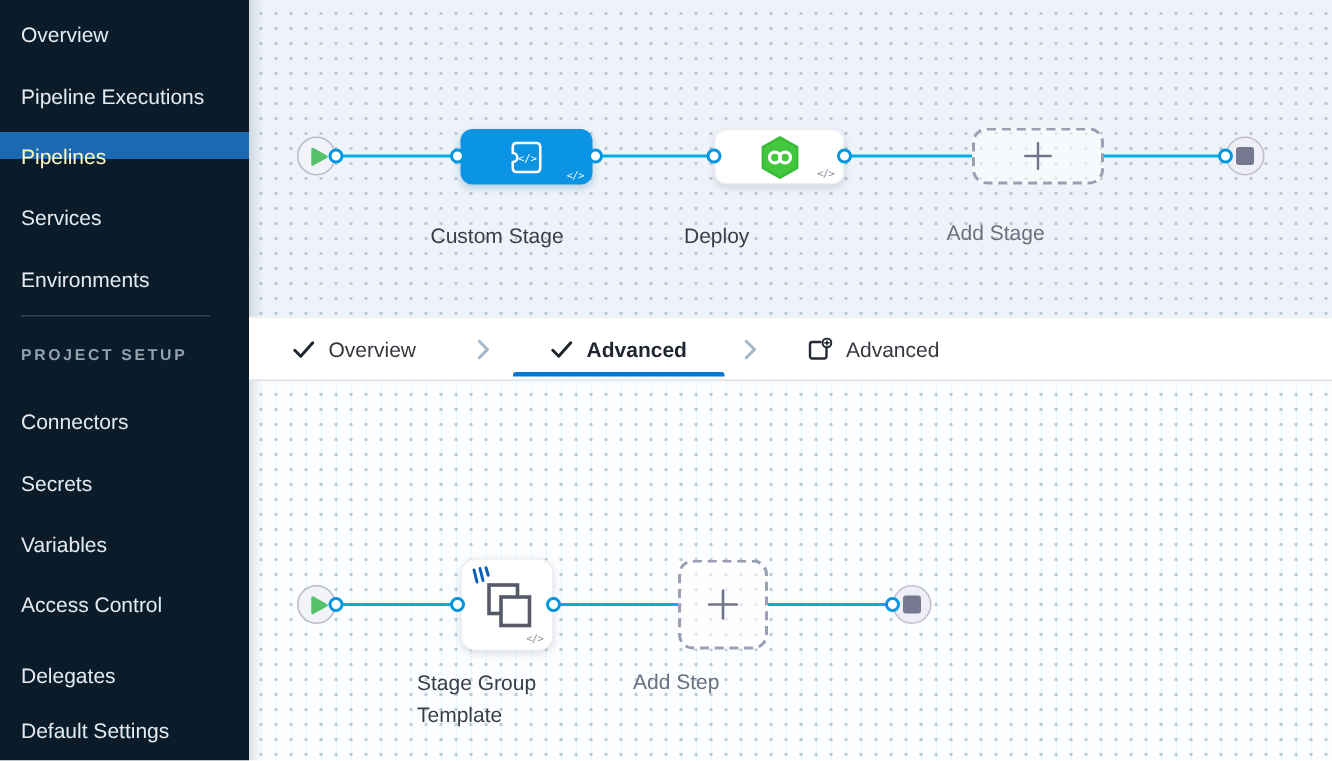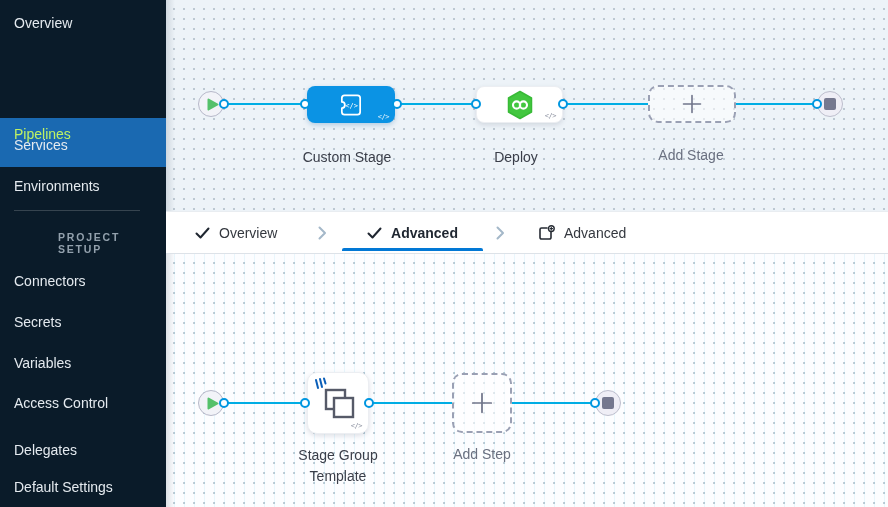--- a/index.html
+++ b/index.html
@@ -3,24 +3,24 @@
 <meta charset="utf-8">
 <style>
   * { margin:0; padding:0; box-sizing:border-box; }
   body { font-family:"Liberation Sans", sans-serif; background:#fff; }
   .screen { position:relative; width:888px; height:507px; overflow:hidden; background:#fff; }
 
   
   .sidebar { position:absolute; left:0; top:0; width:166px; height:507px; background:#0A1B29; z-index:10; }
   .nav-item { position:absolute; left:0; width:166px; height:32px; line-height:32px; padding-left:14px;
               font-size:14px; color:#E4EAEF; cursor:pointer; white-space:nowrap; }
-  .nav-item.selected { background:#1A69B1; color:#bef264; height:49px; line-height:33px; font-weight:500;margin-top:30px; }
+  .nav-item.selected { background:#1A69B1; color:#fef9c3; height:18px; line-height:33px; font-weight:500; }
   .side-divider { position:absolute; left:14px; top:210px; width:126px; height:1px; background:rgba(255,255,255,0.18); }
   .side-section { position:absolute; left:14px; top:231px; font-size:10.5px; letter-spacing:1.8px;
-                  color:#93A1AD; font-weight:700;margin-left:44px; }
+                  color:#93A1AD; font-weight:700; }
 
   
   .canvas-top { position:absolute; left:166px; top:0; width:722px; height:211px;
       background-color:#EDF3F8;
       background-image:radial-gradient(circle, #BCC8D2 1px, rgba(188,200,210,0) 1.3px);
       background-size:10px 10px; background-position:3px 4px; }
   .canvas-bottom { position:absolute; left:166px; top:254px; width:722px; height:253px;
       background-color:#FCFDFF;
       background-image:
         linear-gradient(90deg, rgba(0,173,228,0.08) 1px, rgba(0,173,228,0) 1px),
@@ -57,35 +57,36 @@
   .node-deploy { width:87px; height:37px; }
   .node-sg { width:62px; height:62px; border-radius:10px; }
   .node-dashed { border:2px dashed #9AA0B4; border-radius:10px; background:rgba(255,255,255,0.55);
                  display:flex; align-items:center; justify-content:center; cursor:pointer; position:absolute; z-index:2; }
   .code-badge { position:absolute; right:6px; bottom:2px; font-family:"DejaVu Sans Mono", monospace;
                 font-size:7px; letter-spacing:-0.5px; }
   .code-badge.on-blue { color:rgba(255,255,255,0.9); }
   .code-badge.on-white { color:#8C91A0; }
   .tpl-badge { position:absolute; left:6px; top:4px; }
 
-  .node-label { position:absolute; width:120px; text-align:center; font-size:14px; color:#3A3E49;
+  .node-label { position:absolute; width:120px; font-size:14px; color:#3A3E49;
                 line-height:21px; z-index:2; }
   .node-label.muted { color:#6A7080; }
 </style>
 </head>
 <body>
 
 <div class="screen">
 
   <div class="canvas-top"></div>
   <div class="canvas-bottom"></div>
   <div class="canvas-shadow"></div>
 
   <nav class="sidebar">
     <div class="nav-item" style="top:7px">Overview</div>
+    <div class="nav-item" style="top:48px">Pipeline Executions</div>
     <div class="nav-item selected" style="top:88px">Pipelines</div>
     <div class="nav-item" style="top:129px">Services</div>
     <div class="nav-item" style="top:170px">Environments</div>
 
     <div class="side-divider"></div>
     <div class="side-section">PROJECT SETUP</div>
 
     <div class="nav-item" style="top:265px">Connectors</div>
     <div class="nav-item" style="top:306px">Secrets</div>
     <div class="nav-item" style="top:347px">Variables</div>

